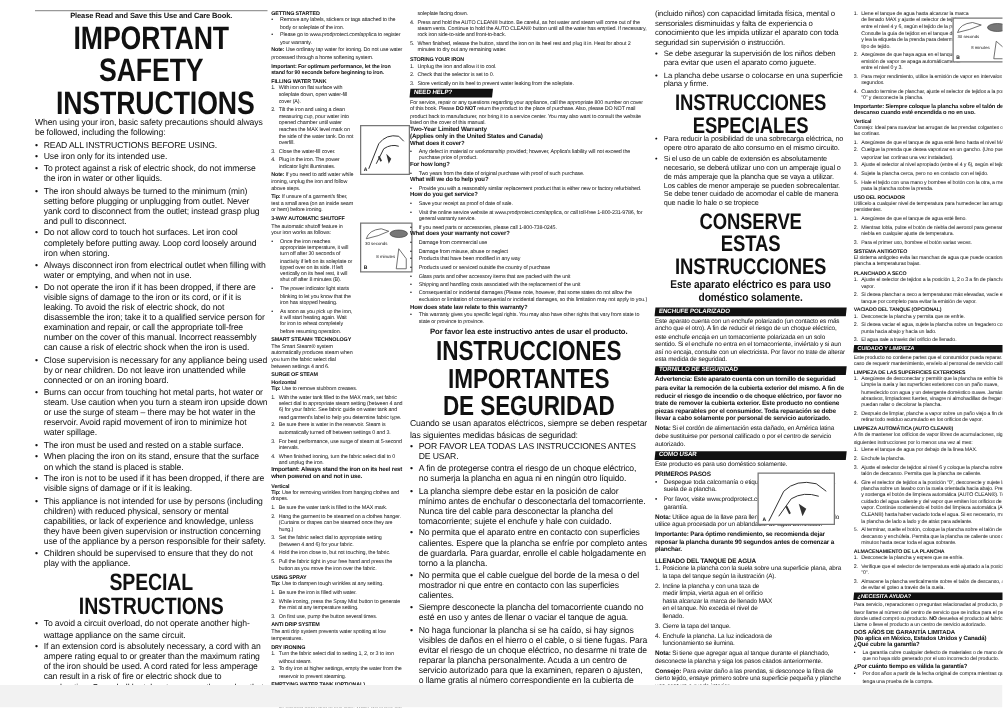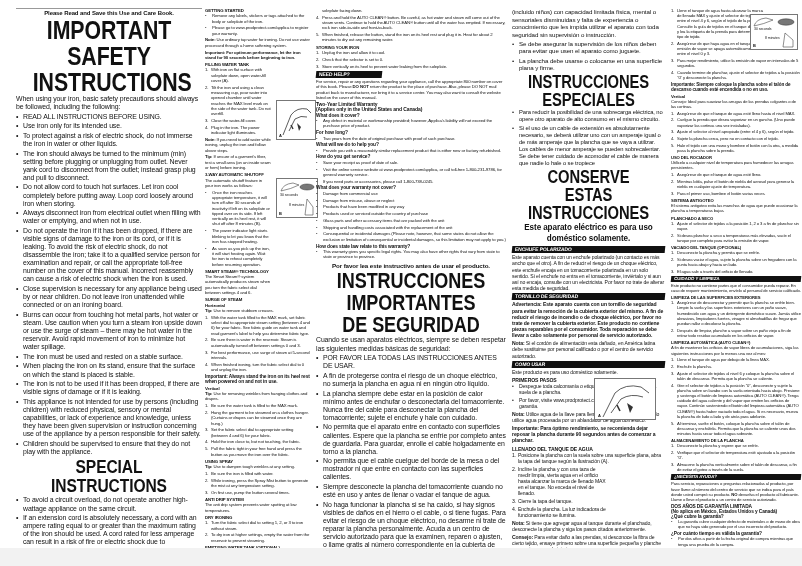--- a/index.html
+++ b/index.html
@@ -1,17 +1,17 @@
 <!DOCTYPE html>
 <html><head>
 <meta charset="utf-8">
 <style>
   html,body{margin:0;padding:0;background:#fff;}
   body{width:802px;height:566px;overflow:hidden;position:relative;font-family:"Liberation Sans",sans-serif;color:#111;}
-  .page{position:absolute;left:4px;top:0;width:650px;height:548px;}
+  .page{position:absolute;left:16px;top:0;width:650px;height:548px;}
   .bottom-band{position:absolute;left:0;top:548px;width:802px;height:18px;background:#f2f2f2;}
   .col{position:absolute;top:8px;font-size:6.2px;line-height:7.6px;letter-spacing:-0.1px;}
   .c1{left:12px;width:186px;font-size:6.9px;line-height:8.1px;}
   .c2{left:201px;width:106px;font-size:4.3px;line-height:5.3px;}
   .c3{left:312px;width:190px;font-size:4.3px;line-height:5.3px;}
   .c4{left:508px;width:153px;font-size:5.1px;line-height:6.2px;}
   .c5{left:667px;width:130px;font-size:4.2px;line-height:5.2px;}
   .c3 .sp{font-size:6.9px;line-height:8.1px;}
   .pre{text-align:center;font-weight:bold;font-size:6px;line-height:7px;border-top:1px solid #999;padding-top:1px;}
   .big{text-align:center;font-weight:bold;font-family:"Liberation Sans",sans-serif;transform:scaleX(0.82);transform-origin:center;line-height:1;}

